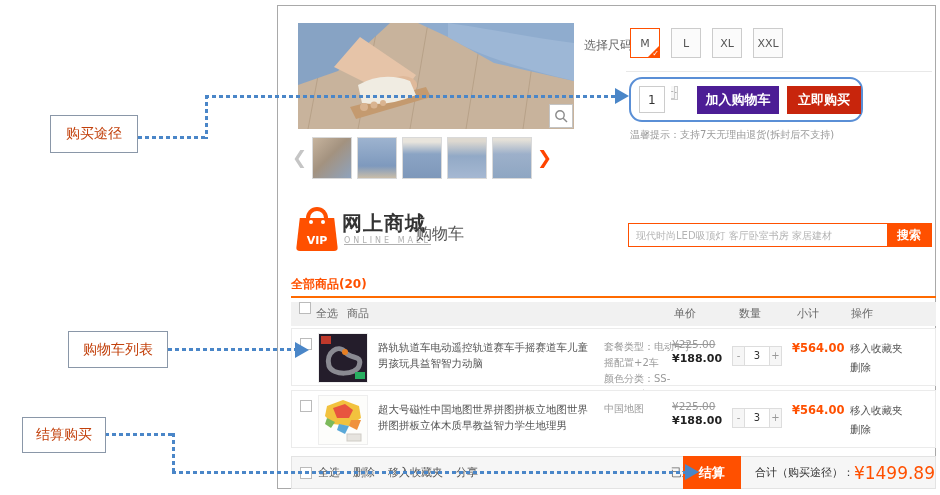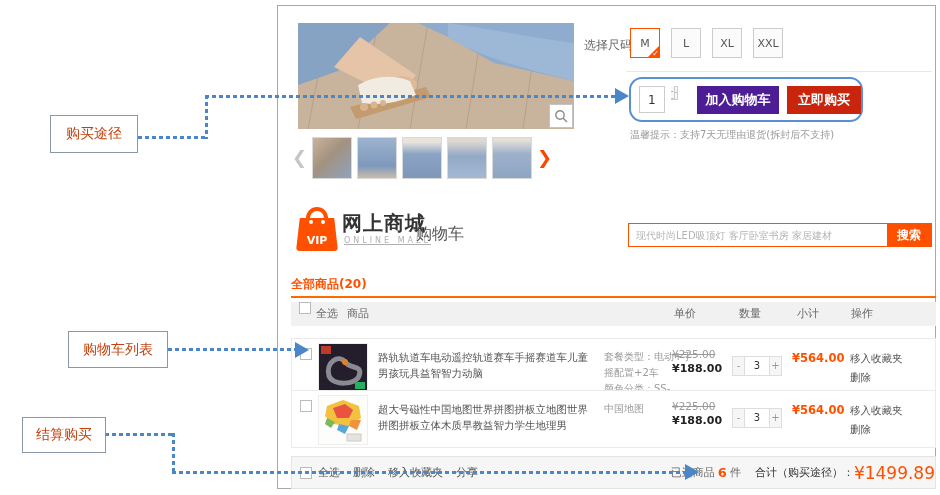--- a/index.html
+++ b/index.html
@@ -72,21 +72,21 @@
   .cb { width:12px; height:12px; border:1px solid #bbb; background:#fff; display:inline-block; cursor:pointer; }
   .h-check { left:8px; top:6px; }
   .h-select { left:25px; }
   .h-prod { left:56px; }
   .h-price { left:383px; }
   .h-qty { left:448px; }
   .h-sub { left:506px; }
   .h-act { left:560px; }
 
   .row { left:13px; width:645px; height:58px; border:1px solid #ebebeb; background:#fff; }
-  .row1 { top:332px; }
+  .row1 { top:322px; }
   .row2 { top:384px; }
   .r-check { left:8px; top:9px; }
   .r-img { left:26px; top:4px; width:50px; height:50px; border:1px solid #eee; }
   .r-title { left:86px; top:10px; width:218px; font-size:10.5px; color:#555; line-height:1.55; }
   .r-spec { left:312px; top:10px; width:92px; font-size:10px; color:#9a9a9a; line-height:1.6; }
   .r-price { left:380px; top:9px; font-size:10.5px; }
   .r-price .orig { position:static; display:block; color:#999; text-decoration:line-through; }
   .r-price .cur { position:static; display:block; color:#222; font-weight:bold; font-size:11px; margin-top:2px; }
   .r-qty { left:440px; top:17px; display:flex; }
   .r-qty > * { position:static; }
@@ -278,20 +278,21 @@
     <span class="cf-link" style="margin-left:6px;">全选</span>
     <span class="cf-link">删除</span>
     <span class="cf-link">移入收藏夹</span>
     <span class="cf-link">分享</span>
     <div class="cf-right">
       <span class="cf-sel">已选商品</span>
       <span class="cf-count">6</span>
       <span class="cf-sel">件</span>
       <span class="cf-total-label">合计（购买途径）：</span>
       <span class="cf-total">¥1499.89</span>
+      <button class="btn-checkout">结算</button>
     </div>
   </div>
 </div>
 
 <div class="note-box" style="left:50px; top:115px; width:88px; height:38px;">
   <span>购买途径</span>
 </div>
 <div class="dot-h" style="left:138px; top:136px; width:70px;"></div>
 <div class="dot-v" style="left:205px; top:95px; height:44px;"></div>
 <div class="dot-h" style="left:205px; top:95px; width:410px;"></div>

